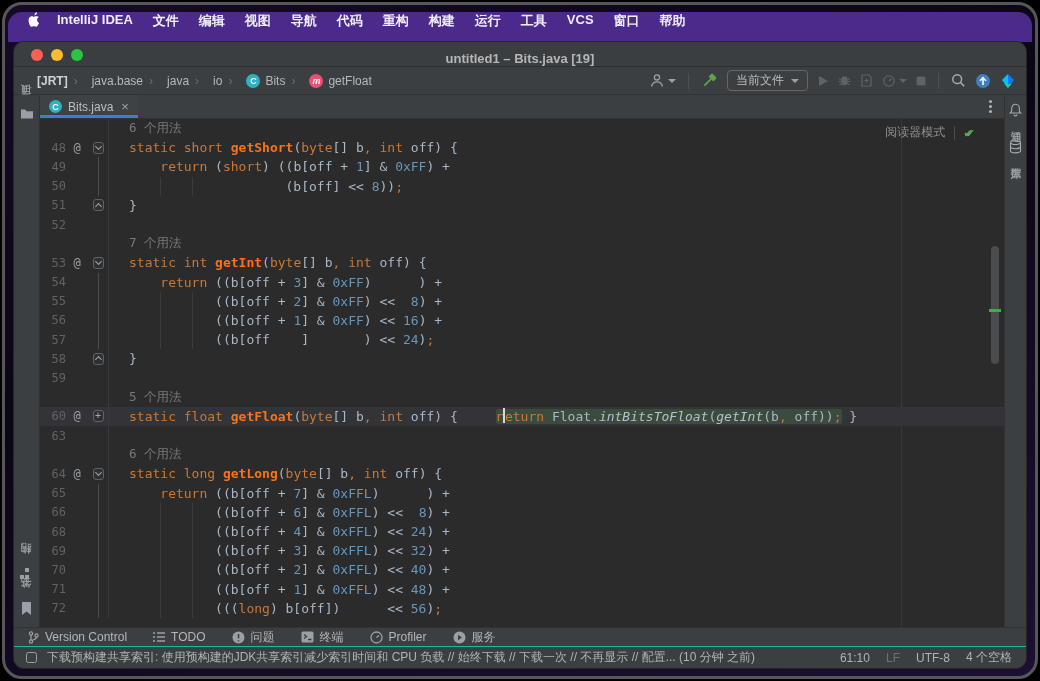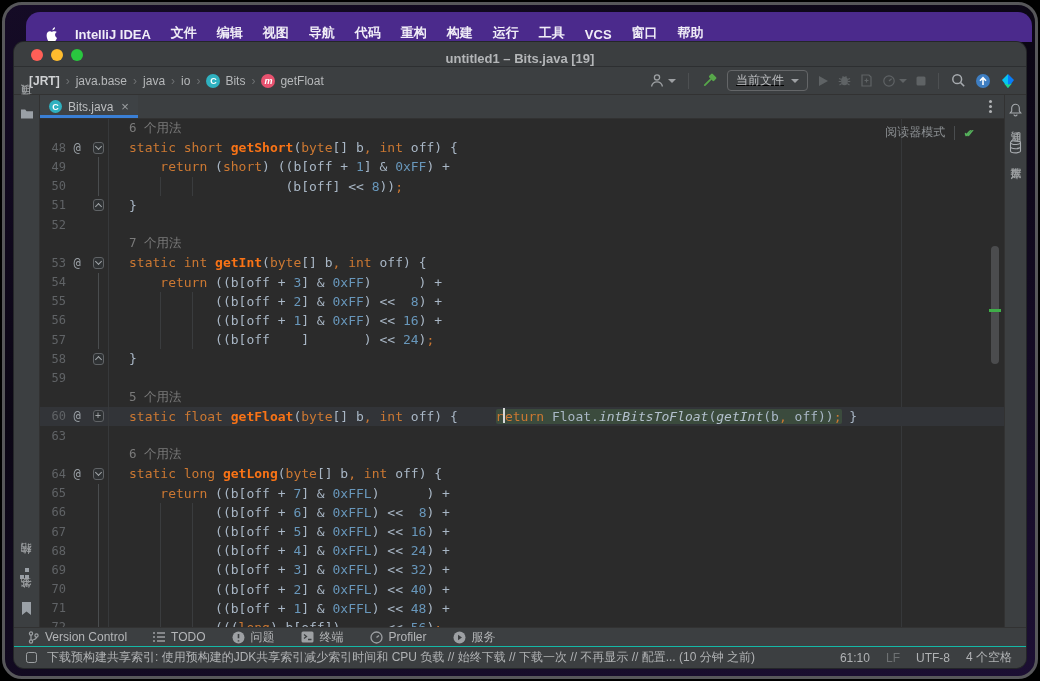--- a/index.html
+++ b/index.html
@@ -5,22 +5,22 @@
   * { margin:0; padding:0; box-sizing:border-box; }
   html,body { width:1040px; height:681px; background:#000; overflow:hidden;
               font-family:"Liberation Sans", sans-serif; }
 
   
   .screen { position:absolute; inset:2px; border:3px solid #57575a; border-radius:20px;
             background:linear-gradient(160deg,#150b26 0%, #0b0614 40%, #1c0f33 100%); overflow:hidden; }
 
   
   .menubar { position:absolute; top:7px; left:3px; right:3px; height:30px; background:#4b2a8c;
-             display:flex; align-items:flex-end; color:#f0edf7; font-size:13px; font-weight:bold;
-             border-radius:14px 14px 0 0; padding-left:20px;margin-left:18px; }
+             display:flex; align-items:flex-start; color:#f0edf7; font-size:13px; font-weight:bold;
+             border-radius:14px 14px 0 0; padding-left:20px; }
   .menubar .apple { margin-right:6px; display:flex; align-items:center; }
   .menu-item { padding:0 10px; cursor:default; }
   .menu-item.app { font-weight:bold; }
 
   
   .window { position:absolute; top:37px; left:9px; right:9px; bottom:8px; background:#3c3f41;
             border-radius:10px; overflow:hidden; display:flex; flex-direction:column;
             box-shadow:0 0 0 1px #242628; }
 
   
@@ -28,29 +28,29 @@
               display:flex; align-items:center; justify-content:center; flex-shrink:0; }
   .traffic { position:absolute; left:17px; top:7px; display:flex; gap:8px; }
   .tl { width:12px; height:12px; border-radius:50%; }
   .tl.red{background:#ff5f57;} .tl.yel{background:#febc2e;} .tl.grn{background:#29c73f;}
   .win-title { font-size:13px; font-weight:bold; color:#b4b6b8;margin-top:8px; }
 
   
   .toolbar { height:28px; border-bottom:1px solid #323232; display:flex; align-items:center;
              padding:0 10px 0 12px; flex-shrink:0; }
   .crumbs { display:flex; align-items:center; font-size:12px; color:#b6b8ba; gap:1px; }
-  .crumb { padding:1px 3px; display:flex; align-items:center; gap:5px; cursor:pointer; }
+  .crumb { padding:1px 3px; display:flex; align-items:center; gap:5px; cursor:pointer;margin-left:8px; }
   .crumb.root { font-weight:bold; color:#cfd1d3; }
   .csep { color:#6d7072; font-size:12px; padding:0 2px; }
   .badge { width:14px; height:14px; border-radius:50%; color:#fff; font-size:9px; font-weight:bold;
            display:flex; align-items:center; justify-content:center; }
   .badge.cls { background:#2fb1c0; }
   .badge.mth { background:#e8526f; font-style:italic; }
   .tb-spacer { flex:1; }
-  .tb-right { display:flex; align-items:center; gap:9px;text-decoration:underline; }
+  .tb-right { display:flex; align-items:center; gap:9px; }
   .tbsep { width:1px; height:16px; background:#4d5052; margin:0 3px; }
   .tbtn { display:flex; align-items:center; gap:3px; cursor:pointer; }
   .caret-down { width:0; height:0; border-left:4px solid transparent; border-right:4px solid transparent;
                 border-top:4px solid #9da0a3; }
   .runcfg { height:21px; border:1px solid #646668; border-radius:4px; padding:0 8px;
             display:flex; align-items:center; gap:7px; color:#bcbec0; font-size:12px; cursor:pointer; }
 
   
   .main { flex:1; display:flex; min-height:0; }
   .stripe { background:#3c3f41; display:flex; flex-direction:column; align-items:center;
@@ -537,32 +537,20 @@
                   <span class="gfold fl"></span>
                 </div>
                 <div class="codewrap">
                   <div class="gd" style="left: calc(4ch + 20px);"></div>
                   <div class="gd" style="left: calc(8ch + 20px);"></div>
                   <span class="code"><span class="p">           ((b[off + </span><span class="n">6</span><span class="p">] &amp; </span><span class="n">0xFFL</span><span class="p">) &lt;&lt;  </span><span class="n">8</span><span class="p">) +</span></span>
                 </div>
               </div>
               <div class="row">
                 <div class="gut">
-                  <span class="ln">67</span>
-                  <span class="gat"></span>
-                  <span class="gfold fl"></span>
-                </div>
-                <div class="codewrap">
-                  <div class="gd" style="left: calc(4ch + 20px);"></div>
-                  <div class="gd" style="left: calc(8ch + 20px);"></div>
-                  <span class="code"><span class="p">           ((b[off + </span><span class="n">5</span><span class="p">] &amp; </span><span class="n">0xFFL</span><span class="p">) &lt;&lt; </span><span class="n">16</span><span class="p">) +</span></span>
-                </div>
-              </div>
-              <div class="row">
-                <div class="gut">
                   <span class="ln">68</span>
                   <span class="gat"></span>
                   <span class="gfold fl"></span>
                 </div>
                 <div class="codewrap">
                   <div class="gd" style="left: calc(4ch + 20px);"></div>
                   <div class="gd" style="left: calc(8ch + 20px);"></div>
                   <span class="code"><span class="p">           ((b[off + </span><span class="n">4</span><span class="p">] &amp; </span><span class="n">0xFFL</span><span class="p">) &lt;&lt; </span><span class="n">24</span><span class="p">) +</span></span>
                 </div>
               </div>

